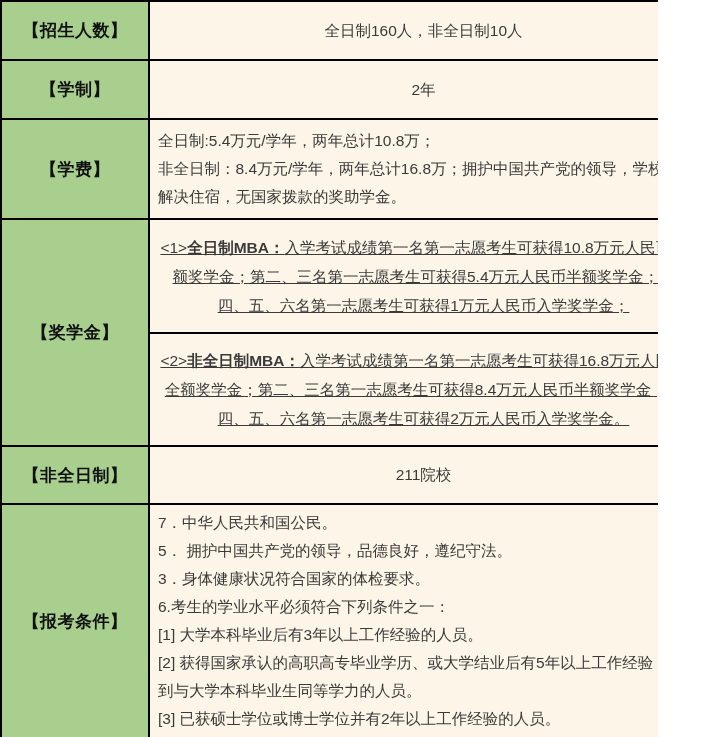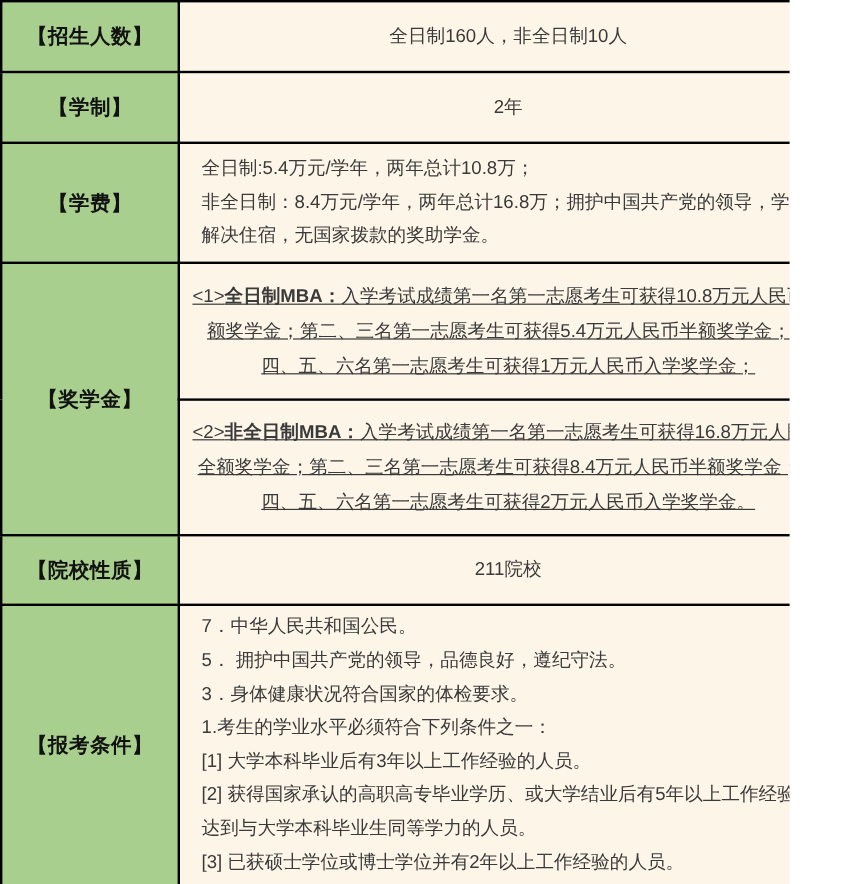--- a/index.html
+++ b/index.html
@@ -44,21 +44,21 @@
   td.content-cell {
     background: #fdf6e8;
     color: #3a3a3a;
     font-size: 15.5px;
     vertical-align: middle;
     line-height: 28px;
   }
   td.center { text-align: center; }
   td.left {
     text-align: left;
-    padding: 4px 4px 4px 18px;
+    padding: 4px 4px 4px 8px;
   }
   td.sch {
     padding: 12px 7px;
     line-height: 29px;
     text-decoration: underline;
   }
   td.content-cell p {
     margin: 0;
     padding: 0;
   }
@@ -106,31 +106,31 @@
         </td>
       </tr>
 
       <tr class="r-sch2">
         <td class="content-cell center sch">
           <p><span>&lt;2&gt;</span><span class="bold-seg">非全日制MBA：</span><span>入学考试成绩第一名第一志愿考生可获得16.8万元人民币全额奖学金；第二、三名第一志愿考生可获得8.4万元人民币半额奖学金；第四、五、六名第一志愿考生可获得2万元人民币入学奖学金。</span></p>
         </td>
       </tr>
 
       <tr class="r-type">
-        <th class="label-cell">【院校性质】</th>
+        <th class="label-cell">【非全日制】</th>
         <td class="content-cell center">211院校</td>
       </tr>
 
       <tr class="r-req">
         <th class="label-cell">【报考条件】</th>
         <td class="content-cell left">
           <p>7．中华人民共和国公民。</p>
           <p>5． 拥护中国共产党的领导，品德良好，遵纪守法。</p>
           <p>3．身体健康状况符合国家的体检要求。</p>
-          <p>1.考生的学业水平必须符合下列条件之一：</p>
+          <p>6.考生的学业水平必须符合下列条件之一：</p>
           <p>[1] 大学本科毕业后有3年以上工作经验的人员。</p>
           <p>[2] 获得国家承认的高职高专毕业学历、或大学结业后有5年以上工作经验，达到与大学本科毕业生同等学力的人员。</p>
           <p>[3] 已获硕士学位或博士学位并有2年以上工作经验的人员。</p>
         </td>
       </tr>
     </tbody>
   </table>
 </div>
 
 </body></html>

